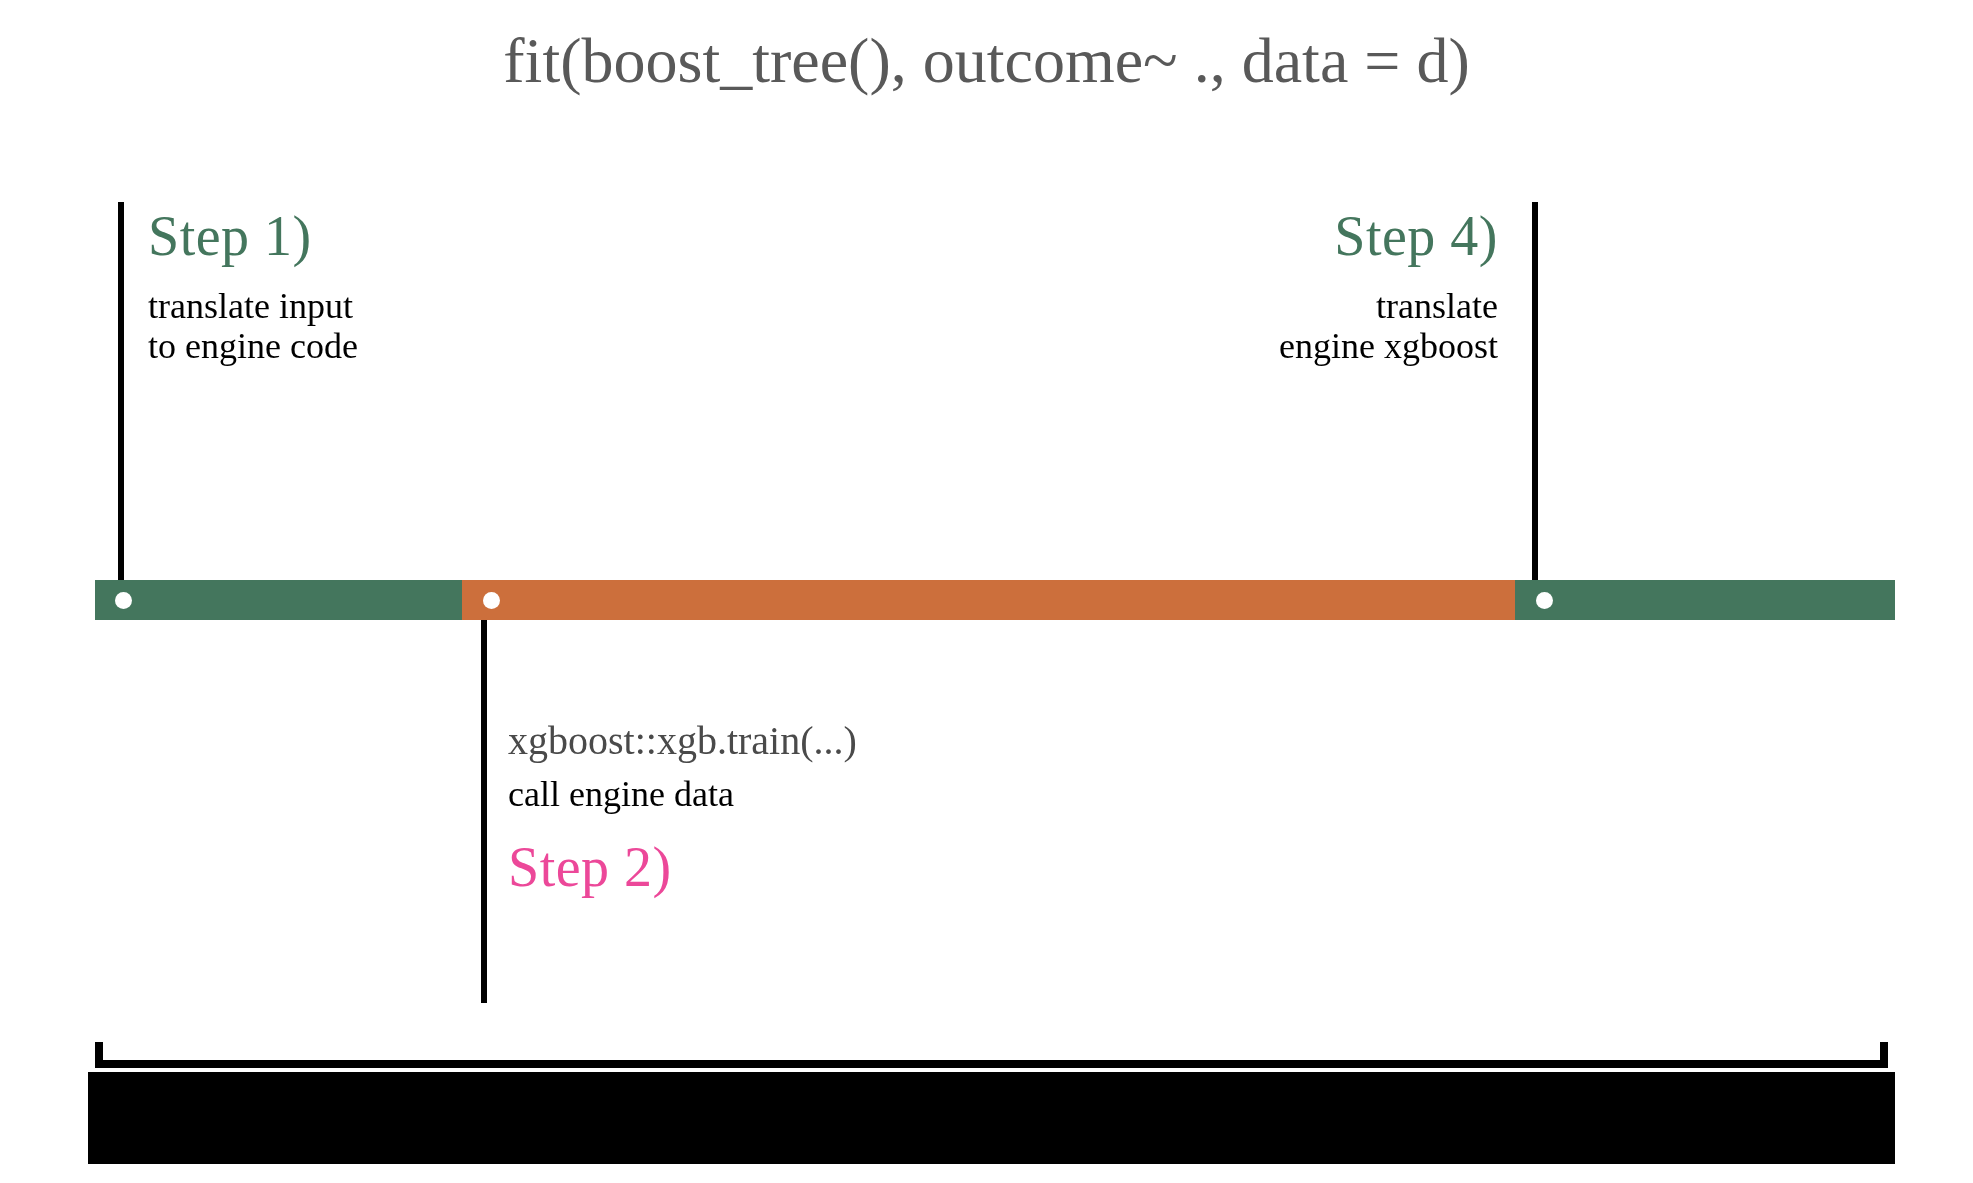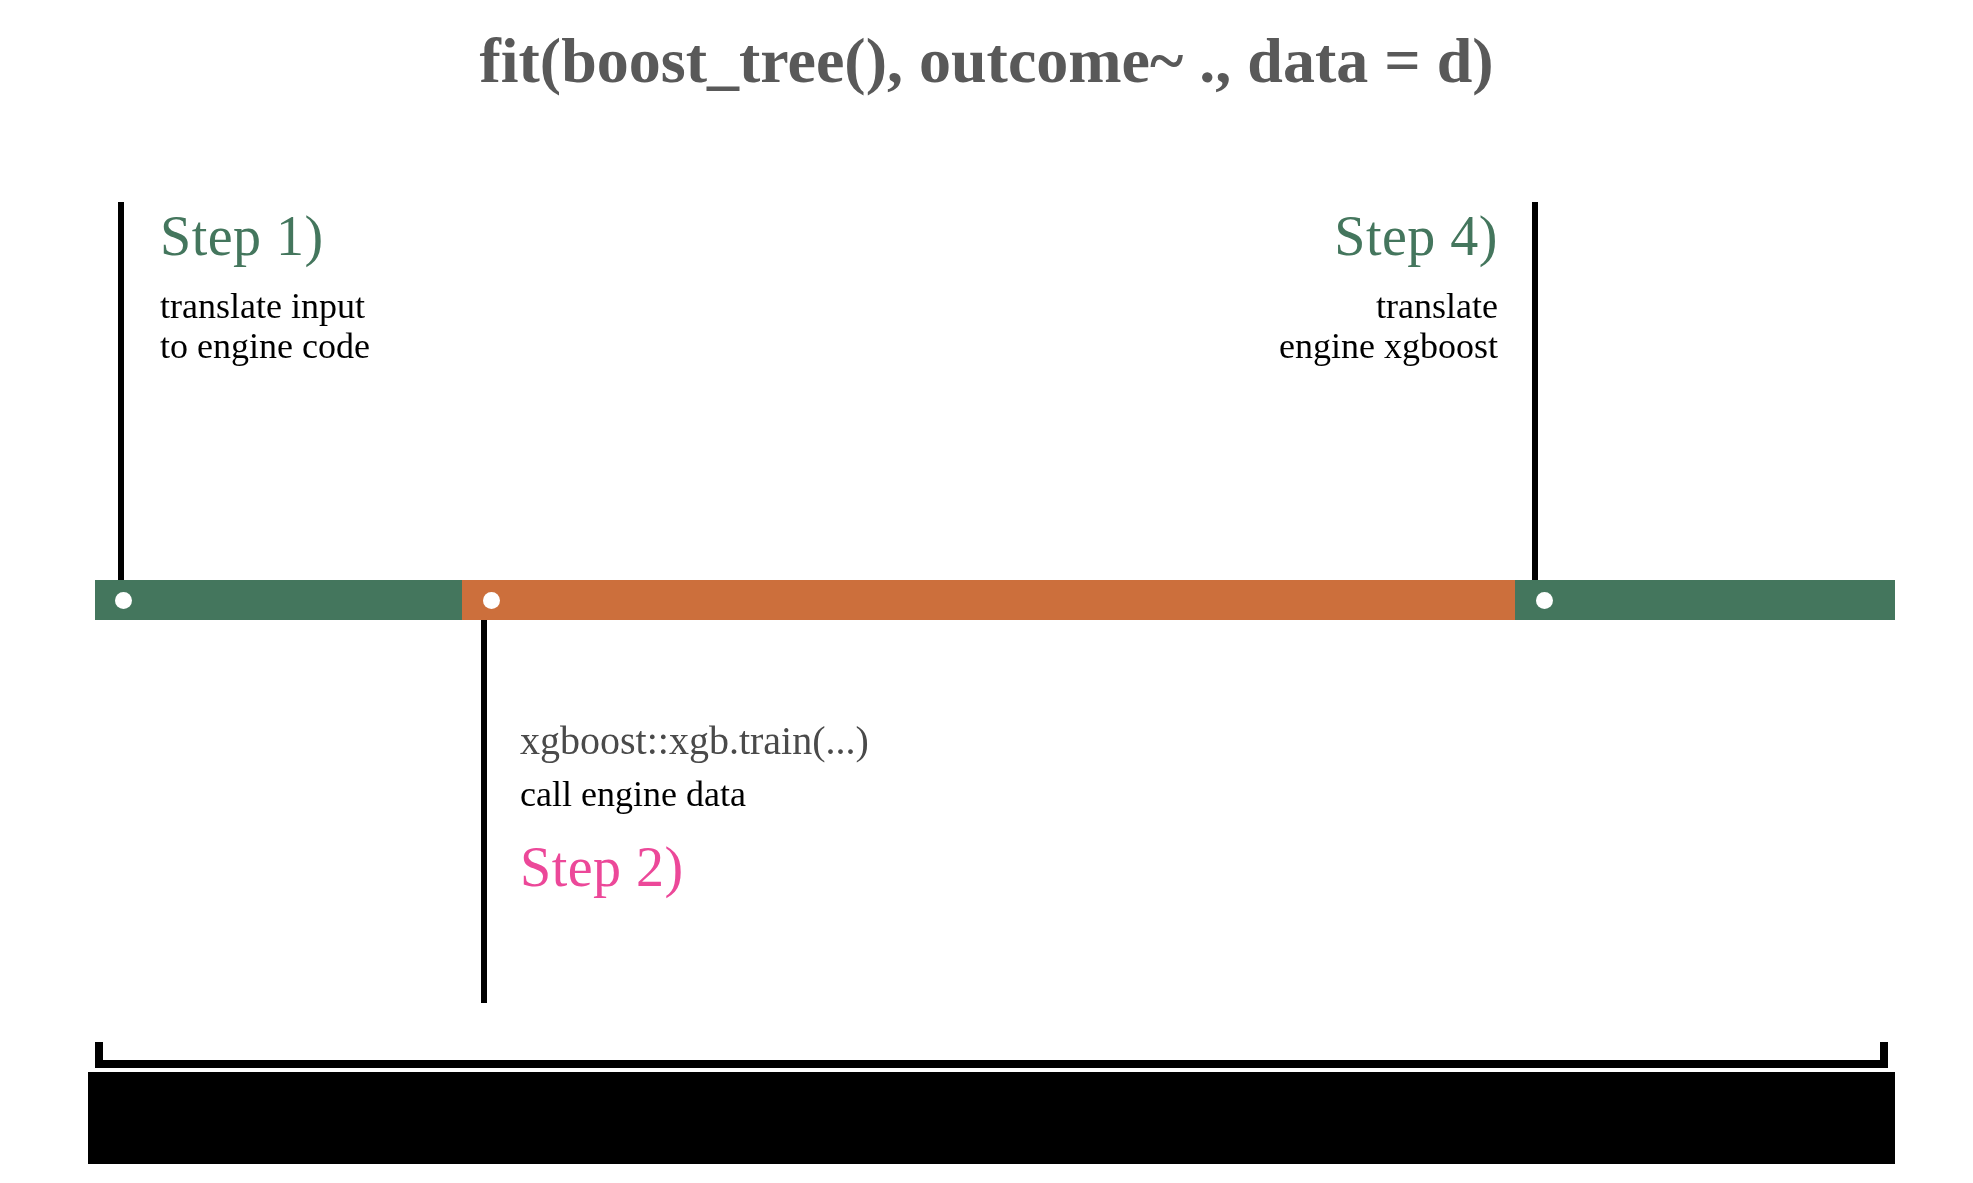--- a/index.html
+++ b/index.html
@@ -22,21 +22,20 @@
   #title {
     position: absolute;
     left: 0;
     top: 26px;
     width: 1973px;
     text-align: center;
     font-size: 64px;
     line-height: 1.1;
     color: #595959;
     white-space: pre;
-    font-weight: bold;
   }
 
   
   .leader {
     position: absolute;
     width: 6px;
     background: #000000;
   }
   #leader-step1 { left: 118px;  top: 202px; height: 380px; }
   #leader-step3 { left: 1532px; top: 202px; height: 380px; }
@@ -59,35 +58,35 @@
     color: #000000;
     white-space: pre-line;
   }
   .step-sub {
     font-size: 40px;
     line-height: 1.15;
     color: #4a4a4a;
   }
 
   #block-step1 {
-    left: 160px;
+    left: 148px;
     top: 205px;
     text-align: left;
   }
   #block-step1 .step-desc { margin-top: 18px; }
 
   #block-step3 {
     right: 475px;
     top: 205px;
     text-align: right;
   }
   #block-step3 .step-desc { margin-top: 18px; }
 
   #block-step2 {
-    left: 520px;
+    left: 508px;
     top: 718px;
     text-align: left;
   }
   #block-step2 .step-desc  { margin-top: 10px; }
   #block-step2 .step-label { margin-top: 22px; }
 
   
   #timeline {
     position: absolute;
     left: 95px;

